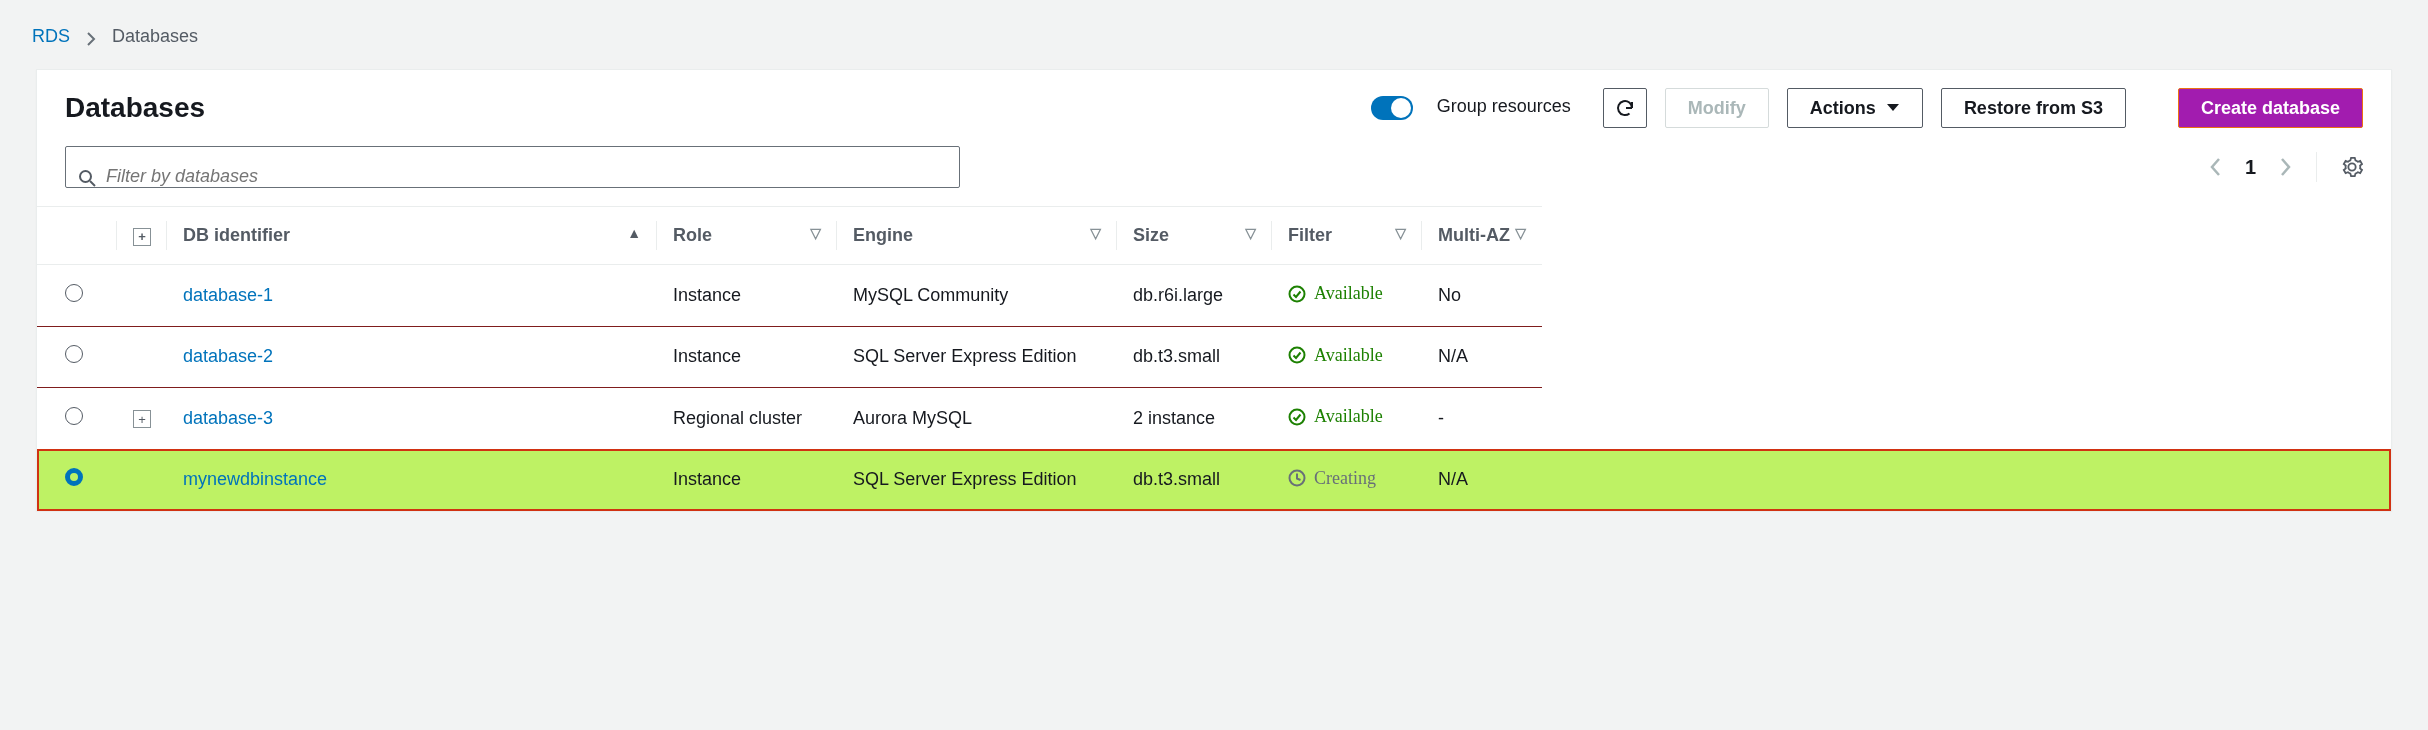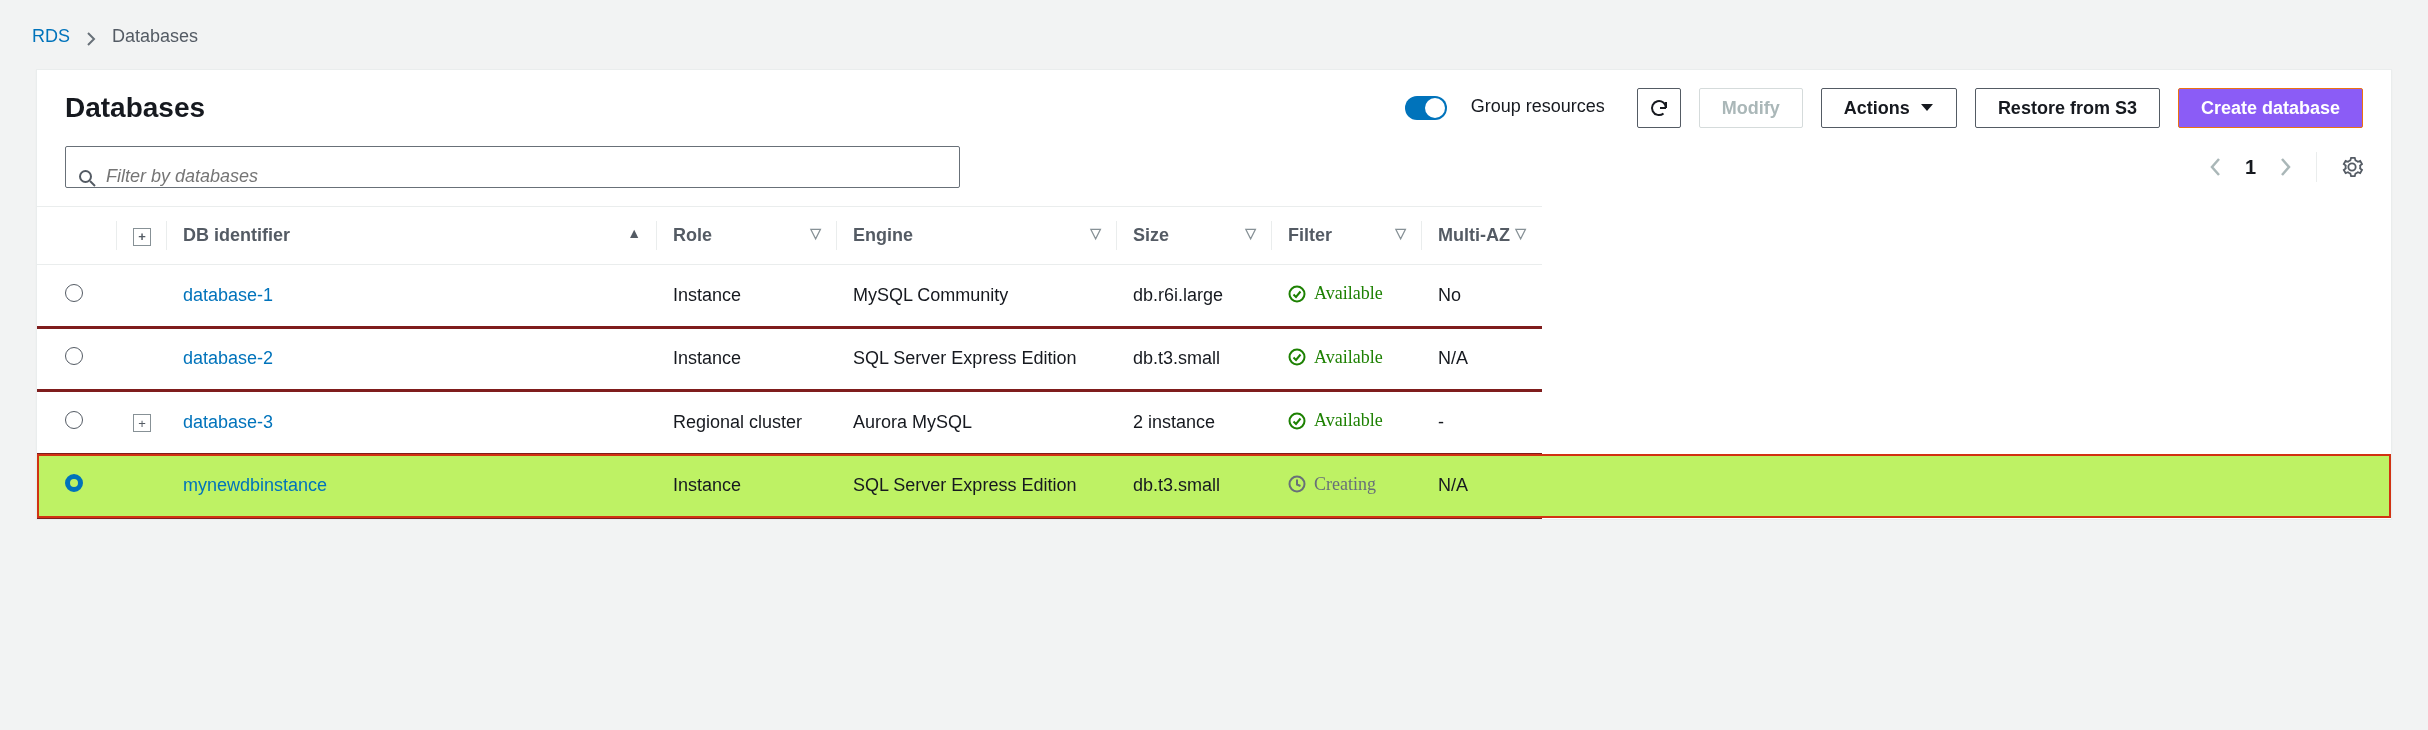--- a/index.html
+++ b/index.html
@@ -12,36 +12,36 @@
   .panel { background: #fff; margin: 0 36px; border: 1px solid #eaeded; box-shadow: 0 1px 1px rgba(0,0,0,0.05); }
   .panel-header { display: flex; align-items: center; padding: 18px 28px 18px 28px; gap: 18px; }
   .panel-title { font-size: 28px; font-weight: 700; flex: 0 0 auto; margin-right: auto; }
   .toggle-wrap { display: flex; gap: 24px; margin-right: 14px; }
   .toggle { width: 42px; height: 24px; border-radius: 12px; background: #0073bb; position: relative; }
   .toggle .knob { position: absolute; right: 2px; top: 2px; width: 20px; height: 20px; border-radius: 50%; background: #fff; }
   .toggle-label { font-size: 18px; }
   .btn { display: inline-flex; align-items: center; justify-content: center; height: 40px; padding: 10px 22px; border: 1px solid #545b64; border-radius: 2px; background: #fff; font-size: 18px; font-weight: 700; color: #16191f; cursor: pointer; gap: 10px; }
   .btn.icon-btn { width: 44px; padding: 0; }
   .btn.disabled { color: #aab7b8; border-color: #d5dbdb; cursor: default; }
-  .btn.primary { background: #8b5cf6; border-color: #ec7211; color: #fff; }
+  .btn.primary { background: #a21caf; border-color: #ec7211; color: #fff; margin-left: 34px; }
   .filter-row { display: flex; align-items: center; padding: 0 28px 18px 28px; gap: 20px; }
   .filter-box { flex: 0 0 895px; display: flex; align-items: flex-end; border: 1px solid #687078; border-radius: 2px; height: 42px; padding: 0 12px; gap: 10px; }
   .filter-box input { border: none; outline: none; font-size: 18px; flex: 1; font-style: italic; color: #687078; width: 100%; background: transparent; }
   .pager { margin-left: auto; display: flex; align-items: center; gap: 24px; }
   .pager .nav { color: #aab7b8; font-size: 20px; cursor: pointer; }
   .pager .pagenum { font-weight: 700; font-size: 20px; }
   .divider-v { width: 1px; height: 30px; background: #eaeded; }
   .gear { color: #545b64; cursor: pointer; }
   table.db-table { width: 100%; border-collapse: collapse; }
   table.db-table thead th { text-align: left; font-size: 18px; font-weight: 700; color: #545b64; padding: 18px 16px; border-top: 1px solid #eaeded; border-bottom: 1px solid #eaeded; background: #fafafa0a; position: relative; }
   table.db-table thead th .sort { float: right; color: #545b64; font-size: 14px; }
   table.db-table thead th .sort.outline { color: #879196; }
   table.db-table thead th::after { content:""; position:absolute; right:0; top:25%; height:50%; width:1px; background:#eaeded; }
   table.db-table thead th:last-child::after { display:none; }
-  table.db-table tbody td { padding: 18px 16px; border-bottom: 3px solid #7f1d1d; font-size: 18px; vertical-align: middle; }
+  table.db-table tbody td { padding: 18px 16px; border-bottom: 1px solid #7f1d1d; font-size: 18px; vertical-align: middle; }
   table.db-table tbody tr.selected { background: #bef264; }
   .radio { width: 18px; height: 18px; border: 1px solid #545b64; border-radius: 50%; display: inline-block; position: relative; }
   .radio.checked { border: 5px solid #0073bb; }
   .expand-sq { width: 18px; height: 18px; border: 1px solid #879196; display: inline-flex; align-items: center; justify-content: center; font-size: 13px; color: #545b64; line-height: 1; }
   .link { color: #0073bb; text-decoration: none; }
   .status { display: inline-flex; align-items: center; gap: 8px; font-family: Liberation Serif, serif; }
   .status.available { color: #1d8102; }
   .status.creating { color: #687078; }
   .col-radio { width: 80px; padding-left: 28px !important; }
   .col-expand { width: 50px; text-align: center; }

